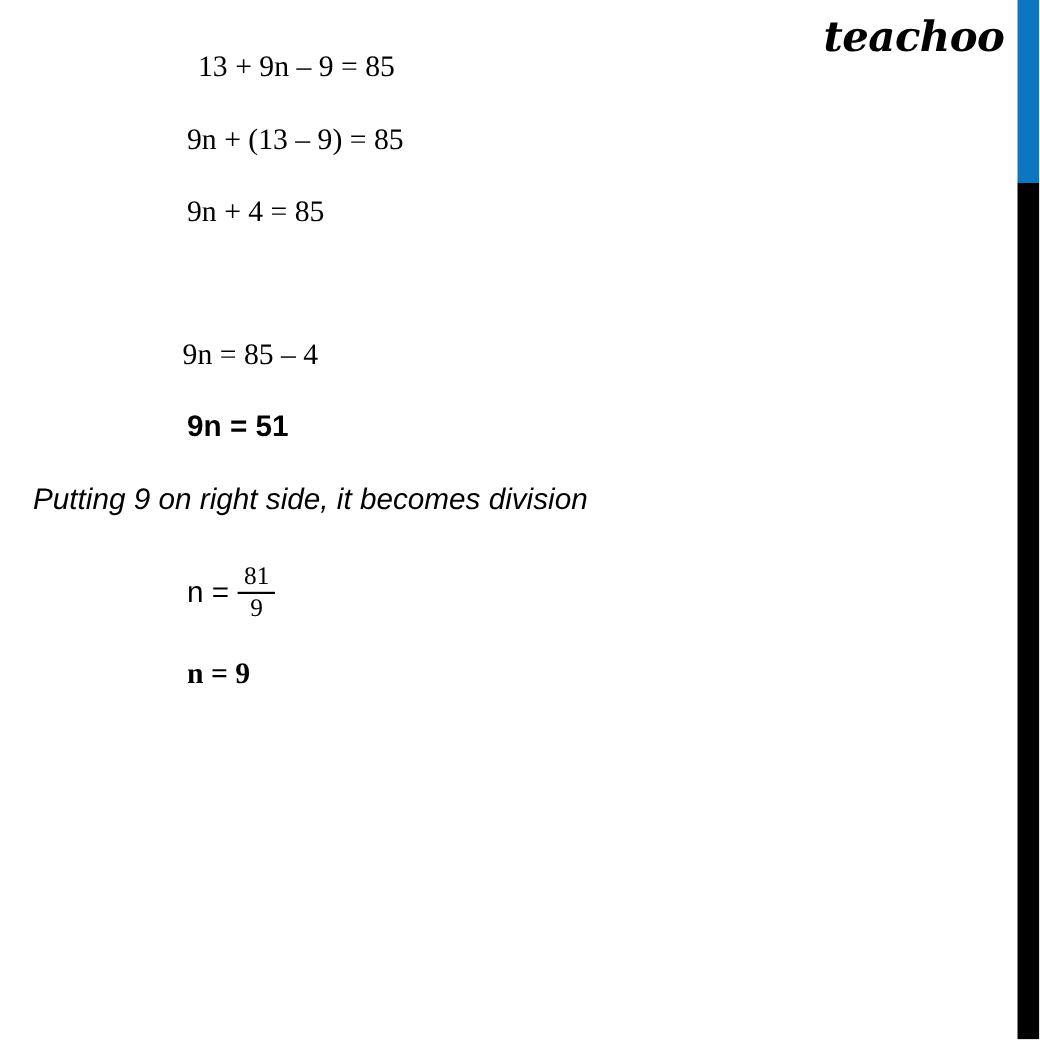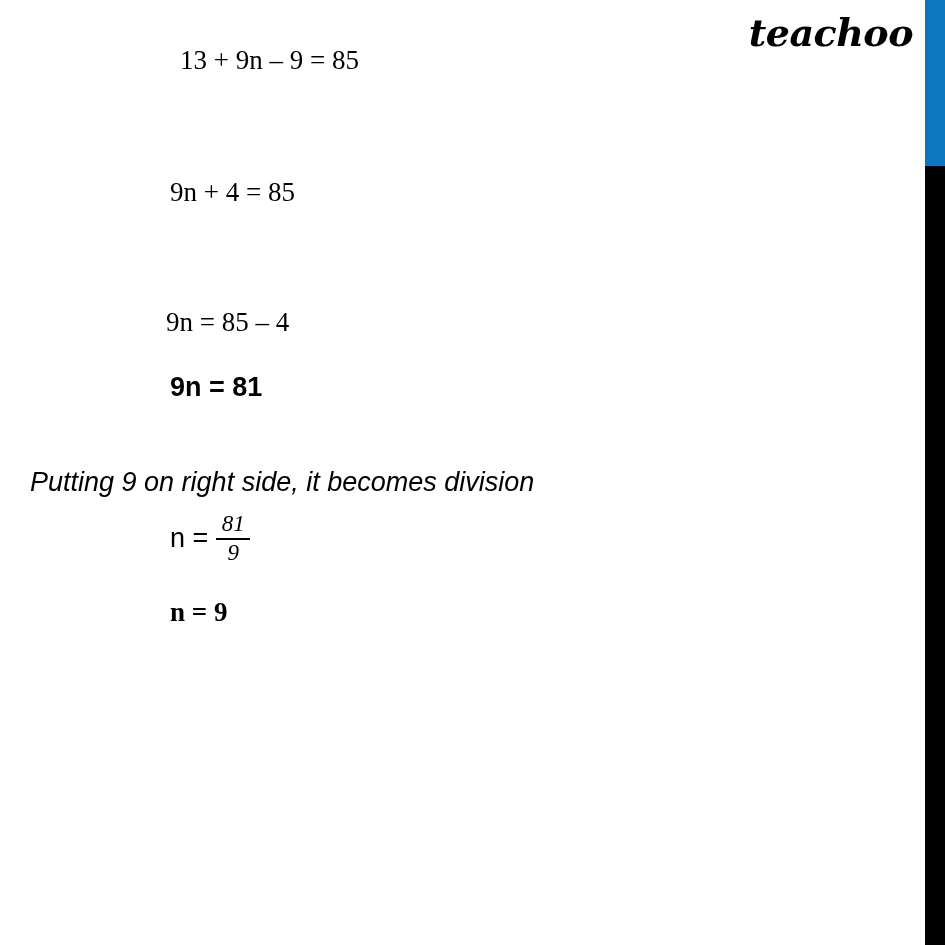--- a/index.html
+++ b/index.html
@@ -111,21 +111,20 @@
     display: inline-flex;
     flex-direction: column;
     align-items: center;
     justify-content: center;
     vertical-align: middle;
     margin-left: 8px;
     font-family: "Liberation Serif", serif;
     font-size: 23px;
     color: #000;
     line-height: 1.08;
-    font-style: italic;
   }
   .frac .num {
     padding: 0 4px 1px 4px;
   }
   .frac .bar {
     width: 100%;
     min-width: 34px;
     height: 2px;
     background: #000;
   }
@@ -140,29 +139,30 @@
 
   <div id="edge-bar-blue"></div>
   <div id="edge-bar-black"></div>
 
   <div id="brand-logo">teachoo</div>
 
   <div id="content">
 
     <div class="line eq" style="left:180px; top:46px;">13 + 9n – 9 = 85</div>
 
+    <div class="line eq" style="left:170px; top:112px;">9n + (13 – 9) = 85</div>
 
     <div class="line eq" style="left:170px; top:178px;text-align:center;">9n + 4 = 85</div>
 
 
     <div class="line eq" style="left:166px; top:308px;">9n = 85 – 4</div>
 
-    <div class="line eq-bold" style="left:170px; top:373px;">9n = 81</div>
+    <div class="line eq-bold" style="left:170px; top:373px;">9n = 51</div>
 
-    <div class="line note" style="left:30px; top:440px;margin-top:28px;">Putting 9 on right side, it becomes division</div>
+    <div class="line note" style="left:30px; top:440px;">Putting 9 on right side, it becomes division</div>
 
     <div id="fraction-line">
       <span id="fraction-lhs">n =</span>
       <span class="frac">
         <span class="num">81</span>
         <span class="bar"></span>
         <span class="den">9</span>
       </span>
     </div>
 

